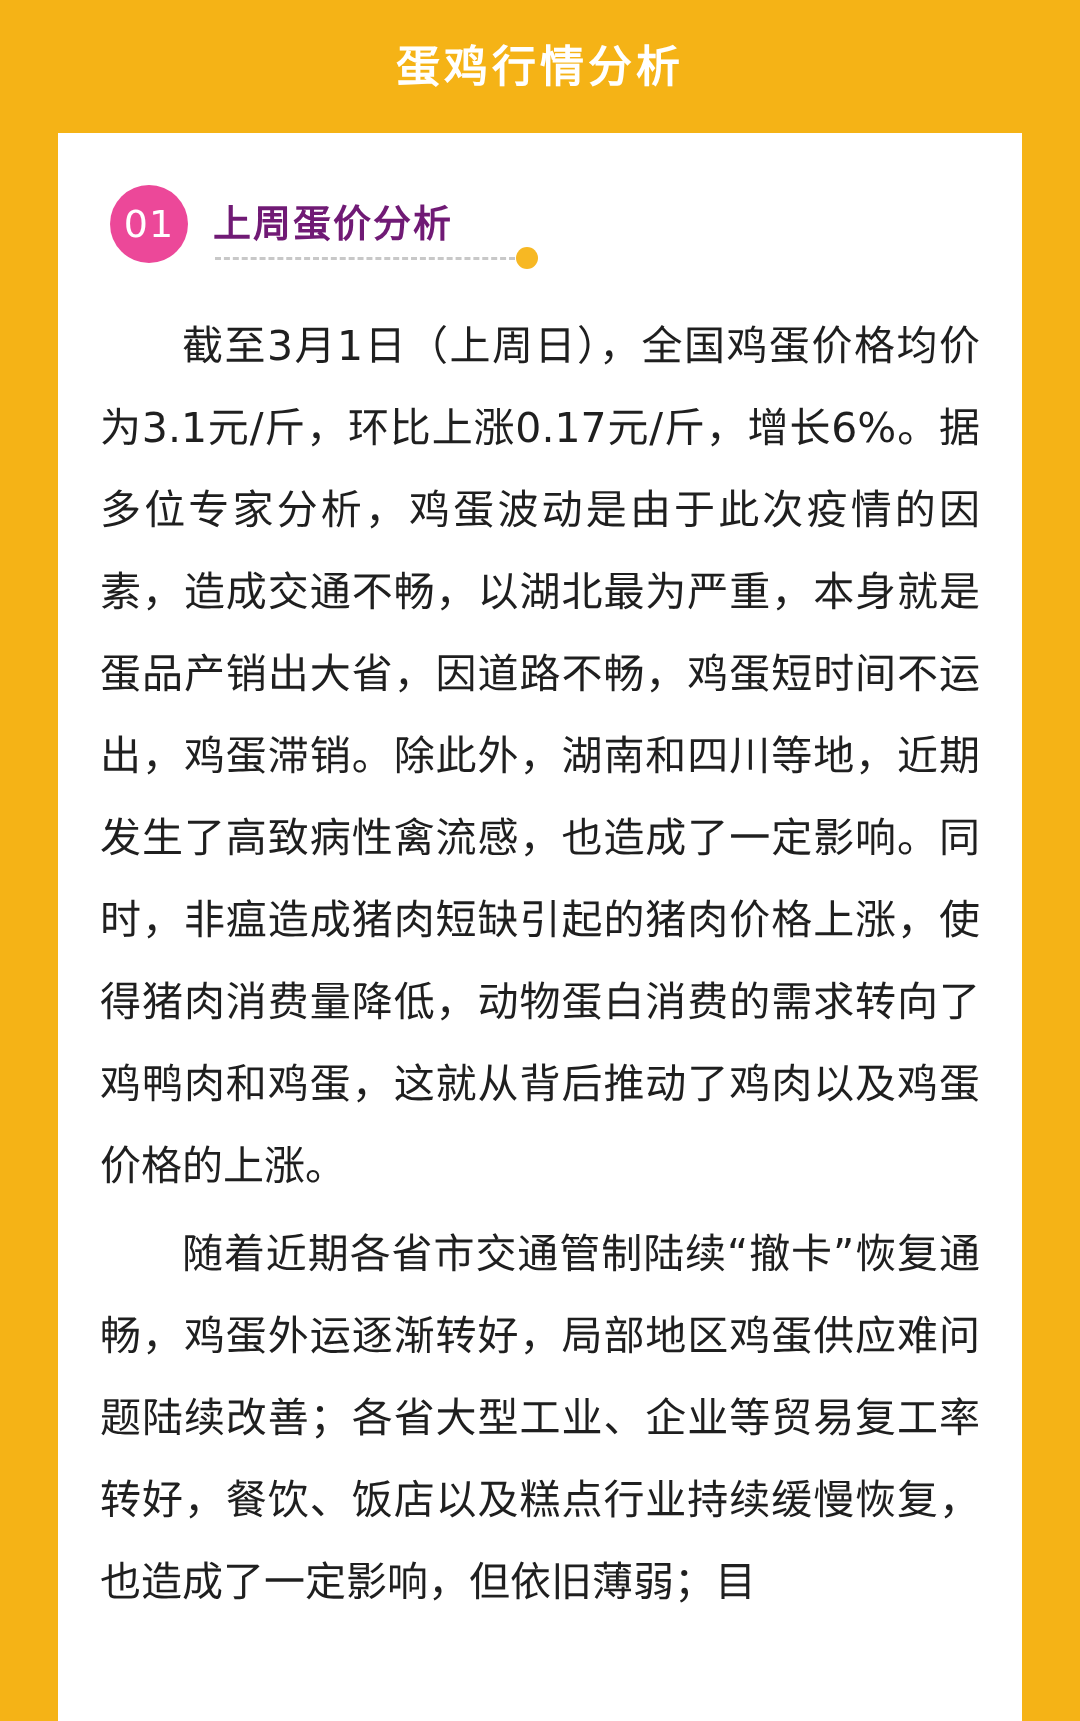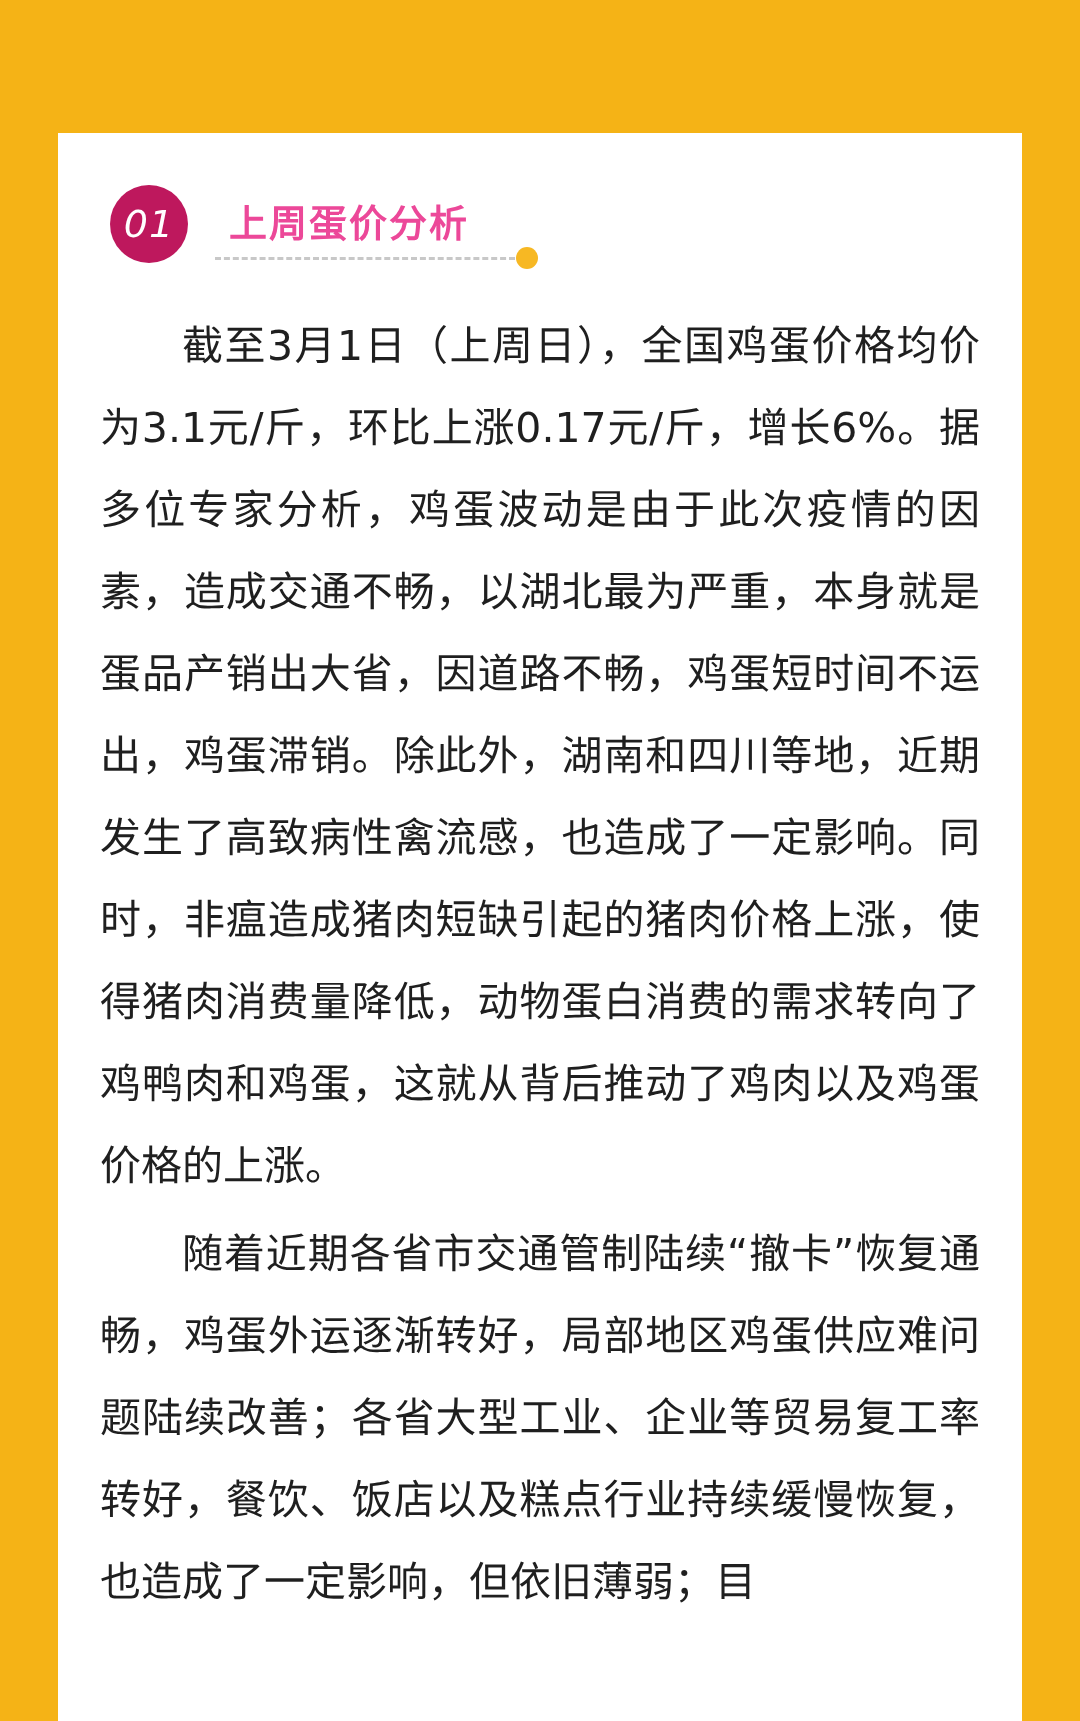--- a/index.html
+++ b/index.html
@@ -61,40 +61,38 @@
     margin: 52px 0 0 52px;
     height: 90px;
   }
   .num-badge {
     position: absolute;
     left: 0;
     top: 0;
     width: 78px;
     height: 78px;
     border-radius: 50%;
-    background: #be185d;
+    background: #ec4899;
     color: #ffffff;
     display: flex;
     align-items: center;
     justify-content: center;
     font-size: 38px;
     font-family: "DejaVu Sans", sans-serif;
     letter-spacing: 1px;
-    font-style: italic;
   }
   .section-title {
     position: absolute;
     left: 103px;
     top: 8px;
     font-size: 38px;
     font-weight: bold;
-    color: #ec4899;
+    color: #701a75;
     letter-spacing: 2px;
     font-family: Liberation Serif, serif;
-    margin-left: 16px;
   }
   .dash-rule {
     position: absolute;
     left: 105px;
     top: 72px;
     width: 300px;
     height: 0;
     border-top: 3px dashed #c8c8c8;
   }
   .dash-dot {
@@ -120,20 +118,23 @@
   .body-copy p {
     margin: 0 0 6px 0;
     text-indent: 82px;
   }
 </style>
 </head>
 <body>
 
 <div class="page">
 
+  <div class="header">
+    <div class="header-title">蛋鸡行情分析</div>
+  </div>
 
   <div class="card">
 
     <div class="section-head">
       <div class="num-badge">01</div>
       <div class="section-title">上周蛋价分析</div>
       <div class="dash-rule"></div>
       <div class="dash-dot"></div>
     </div>
 

